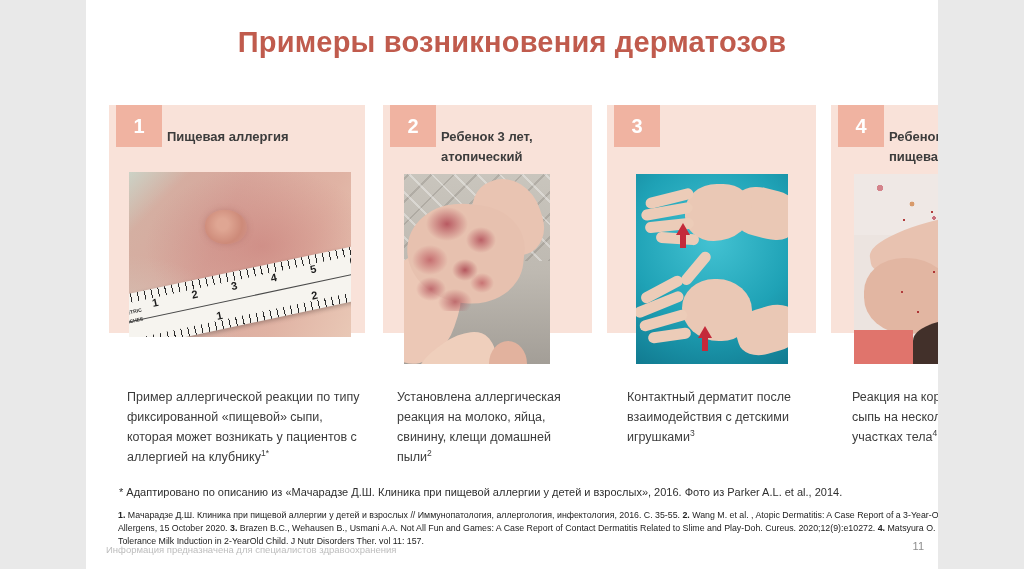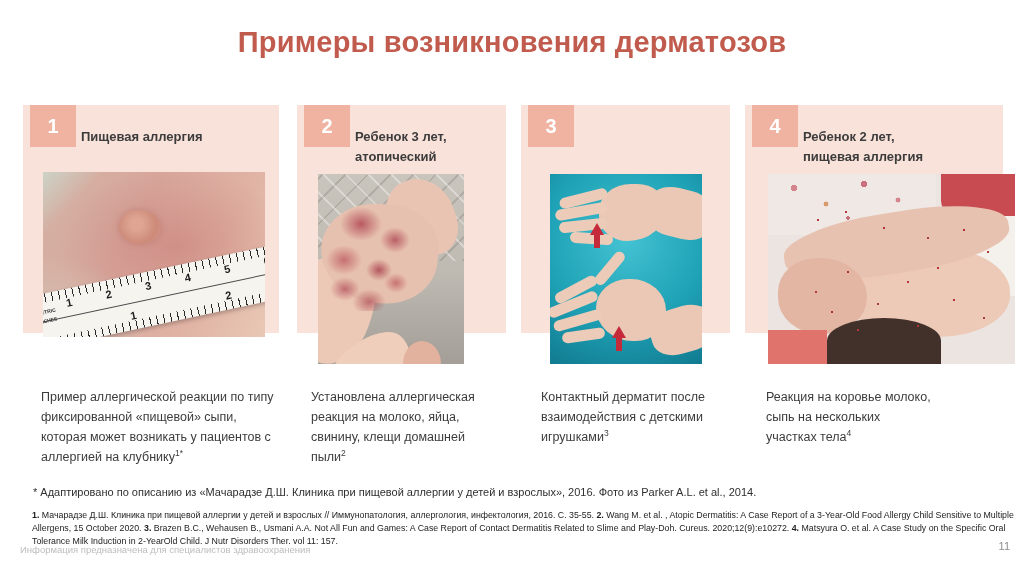--- a/index.html
+++ b/index.html
@@ -6,21 +6,21 @@
     --title-color:#c05b4d;
     --card-bg:#f9e2d9;
     --badge-bg:#f0b3a1;
     --text-dark:#3c3c3c;
     --arrow-red:#c42a3a;
     --teal:#1fa2b6;
   }
   *{margin:0;padding:0;box-sizing:border-box;}
   html,body{background:#e9e9e9;}
   .slide{
-    position:relative;width:1024px;height:569px;background:#ffffff;
+    position:relative;width:852px;height:569px;background:#ffffff;
     font-family:"Liberation Sans","DejaVu Sans",sans-serif;overflow:hidden;
     margin:0 auto;
   }
   
   .slide-title{
     position:absolute;top:26px;left:0;width:100%;text-align:center;
     font-size:29px;font-weight:bold;color:var(--title-color);letter-spacing:.2px;
   }
   
   .card{position:absolute;top:105px;height:228px;background:var(--card-bg);}

